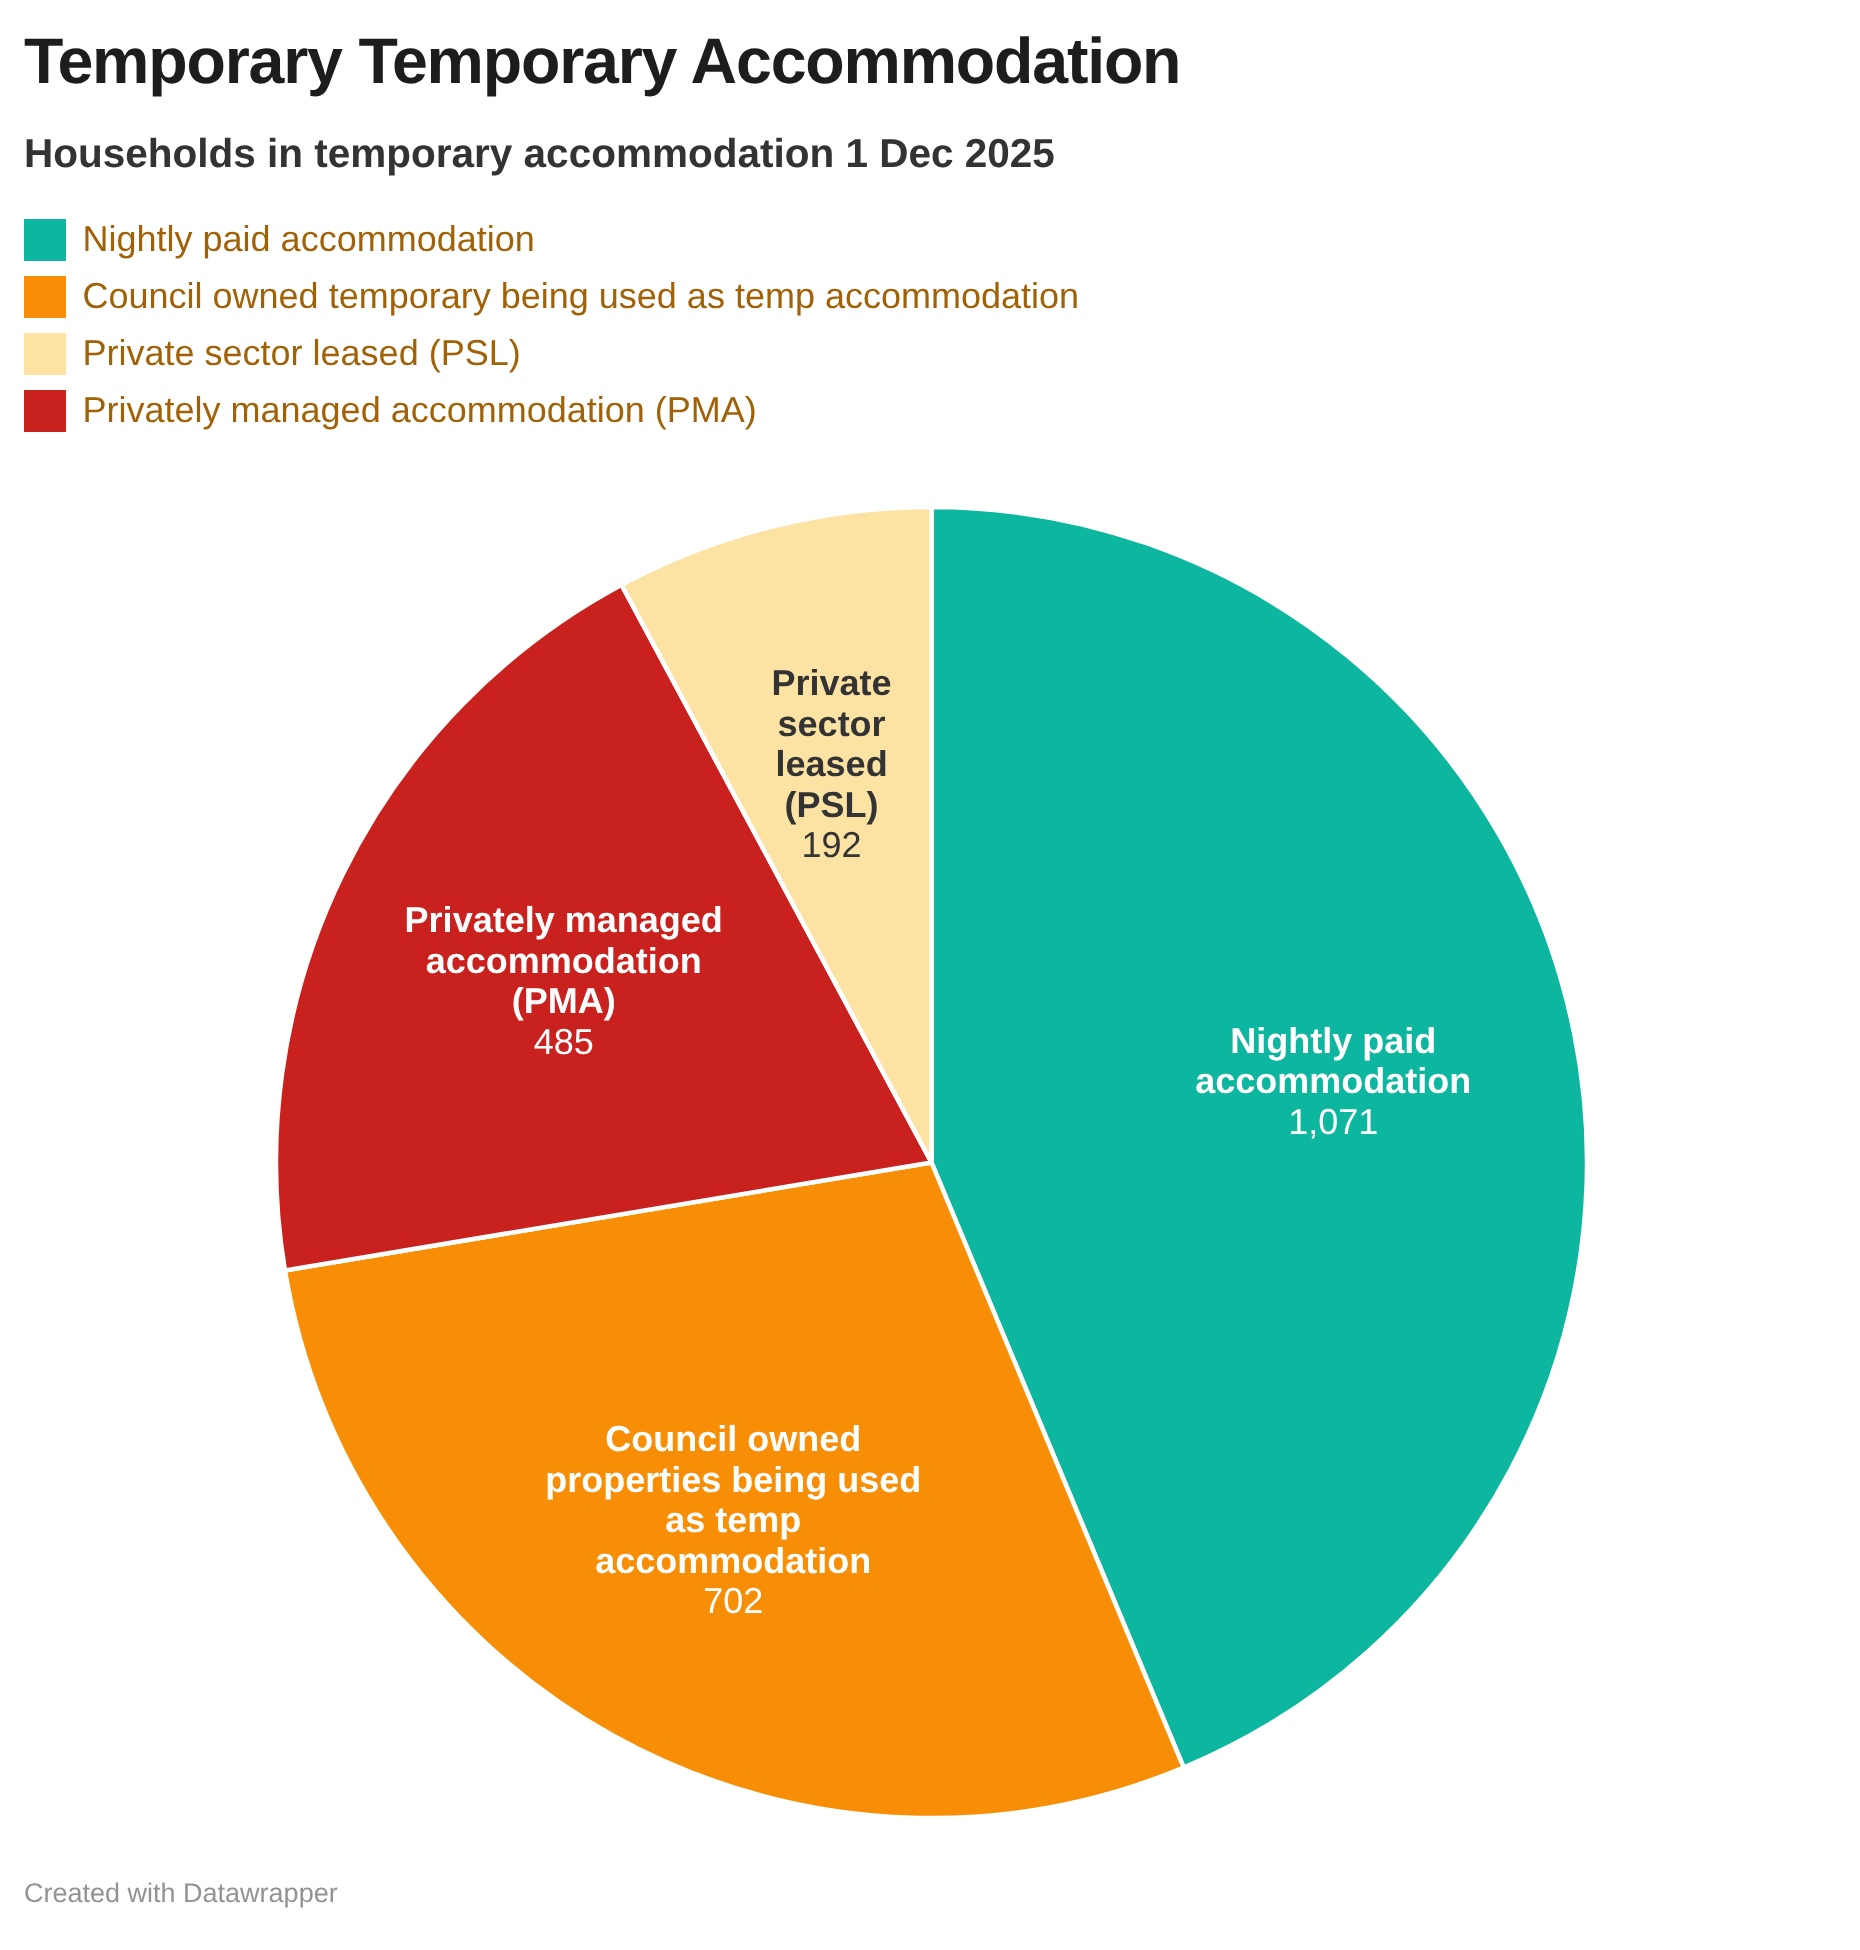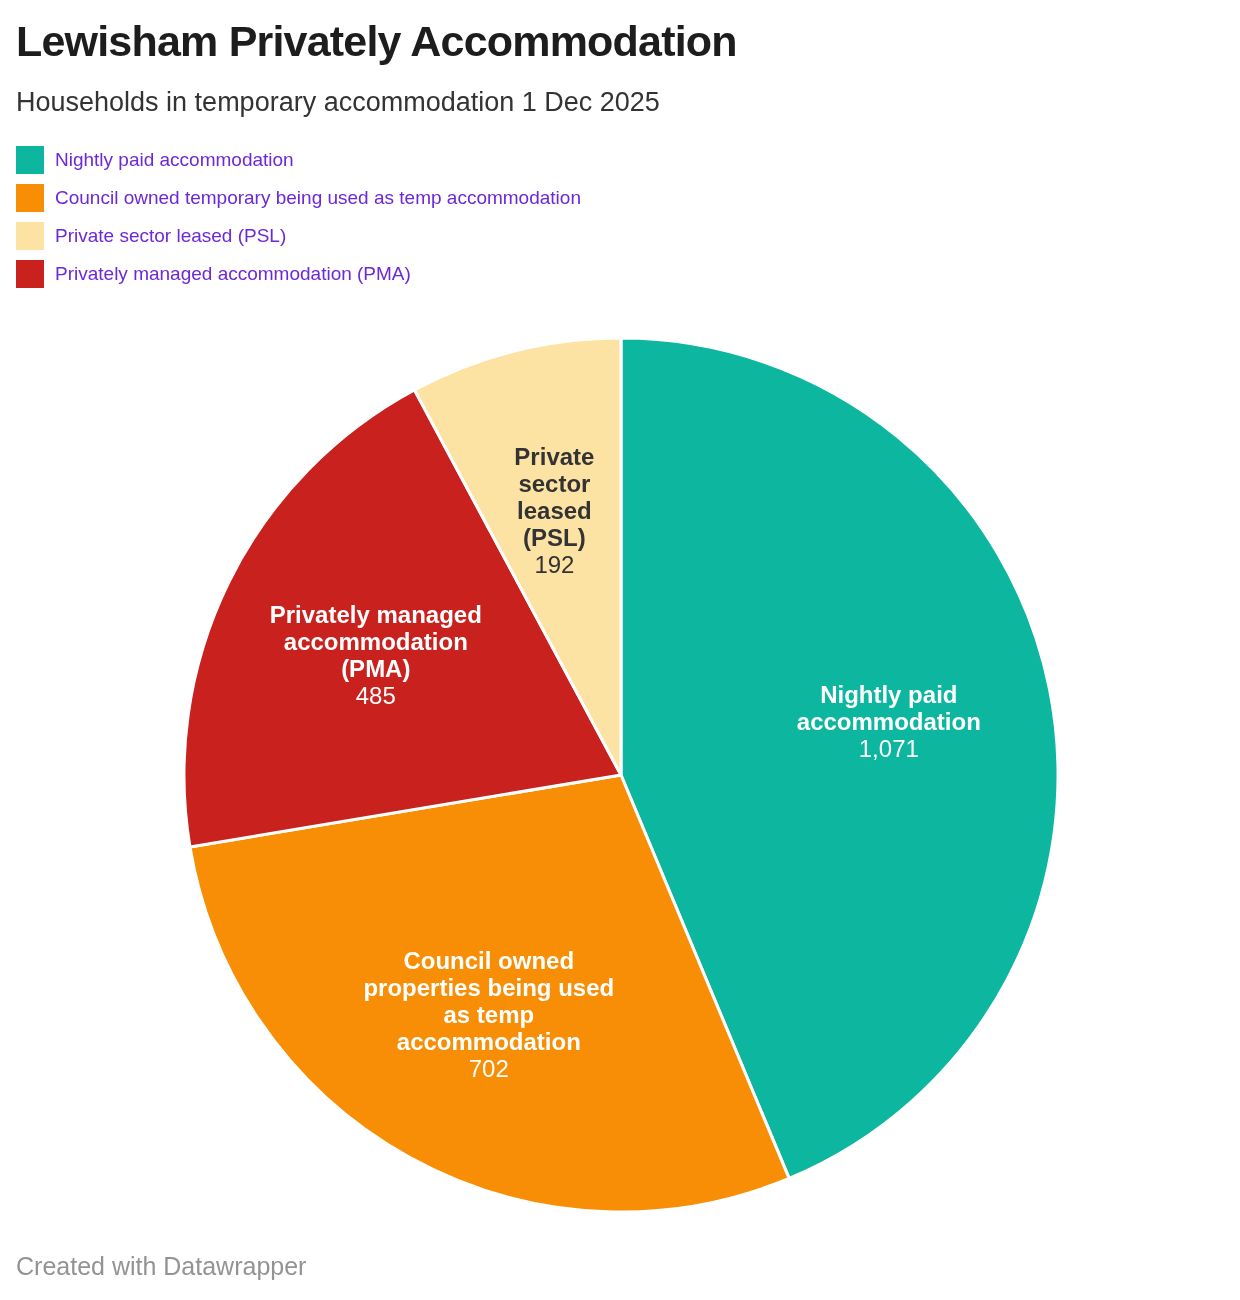--- a/index.html
+++ b/index.html
@@ -22,72 +22,72 @@
     letter-spacing: -0.8px;
     color: #1d1d1d;
   }
   .chart-subtitle {
     position: absolute;
     left: 16px;
     top: 86px;
     margin: 0;
     font-size: 27px;
     line-height: 1.2;
-    font-weight: 400;
+    font-weight: 700;
     color: #333333;
   }
   .legend {
     position: absolute;
     left: 16px;
     top: 146px;
   }
   .legend-item {
     display: flex;
     align-items: center;
     margin-bottom: 10px;
     height: 28px;
   }
   .legend-swatch {
     width: 28px;
     height: 28px;
     margin-right: 11px;
     flex: 0 0 auto;
   }
   .legend-label {
-    font-size: 19px;
-    color: #6d28d9;
+    font-size: 24px;
+    color: #a16207;
     line-height: 28px;
     white-space: nowrap;
   }
   .pie-svg {
     position: absolute;
     left: 0;
     top: 0;
     width: 1240px;
     height: 1300px;
   }
   .pie-svg text {
     font-family: "Liberation Sans", sans-serif;
     font-size: 24px;
   }
   .attribution {
     position: absolute;
     left: 16px;
     top: 1252px;
-    font-size: 25px;
+    font-size: 18px;
     color: #939393;
     text-decoration: none;
   }
 </style>
 </head>
 <body>
 
 <div class="page">
 
-  <h1 class="chart-title">Lewisham Privately Accommodation</h1>
+  <h1 class="chart-title">Temporary Temporary Accommodation</h1>
 
   <p class="chart-subtitle">Households in temporary accommodation 1 Dec 2025</p>
 
   <div class="legend">
     <div class="legend-item">
       <span class="legend-swatch" style="background: rgb(13, 182, 158);"></span>
       <span class="legend-label">Nightly paid accommodation</span>
     </div>
     <div class="legend-item">
       <span class="legend-swatch" style="background: rgb(247, 142, 5);"></span>

